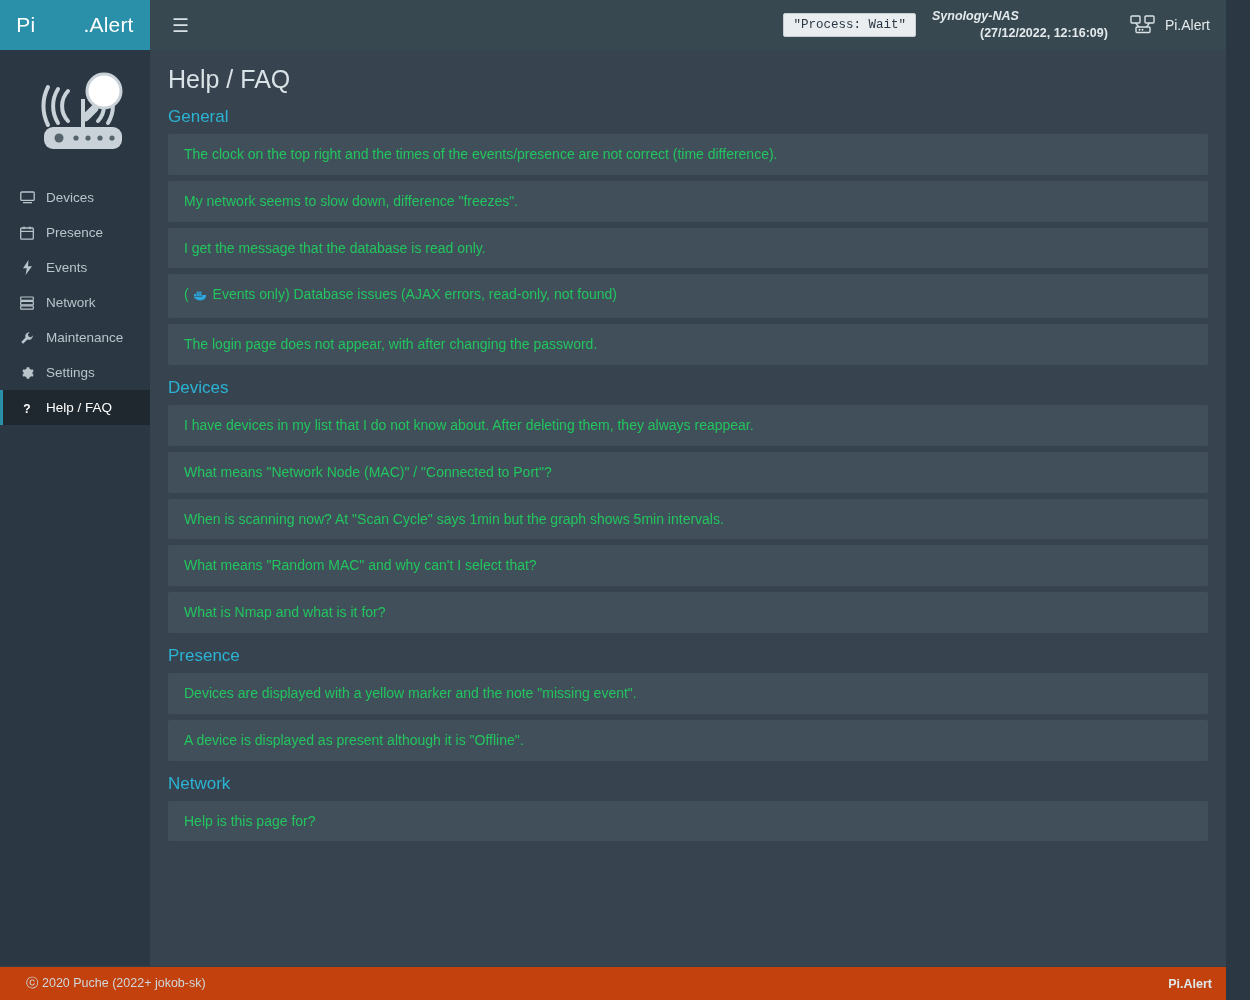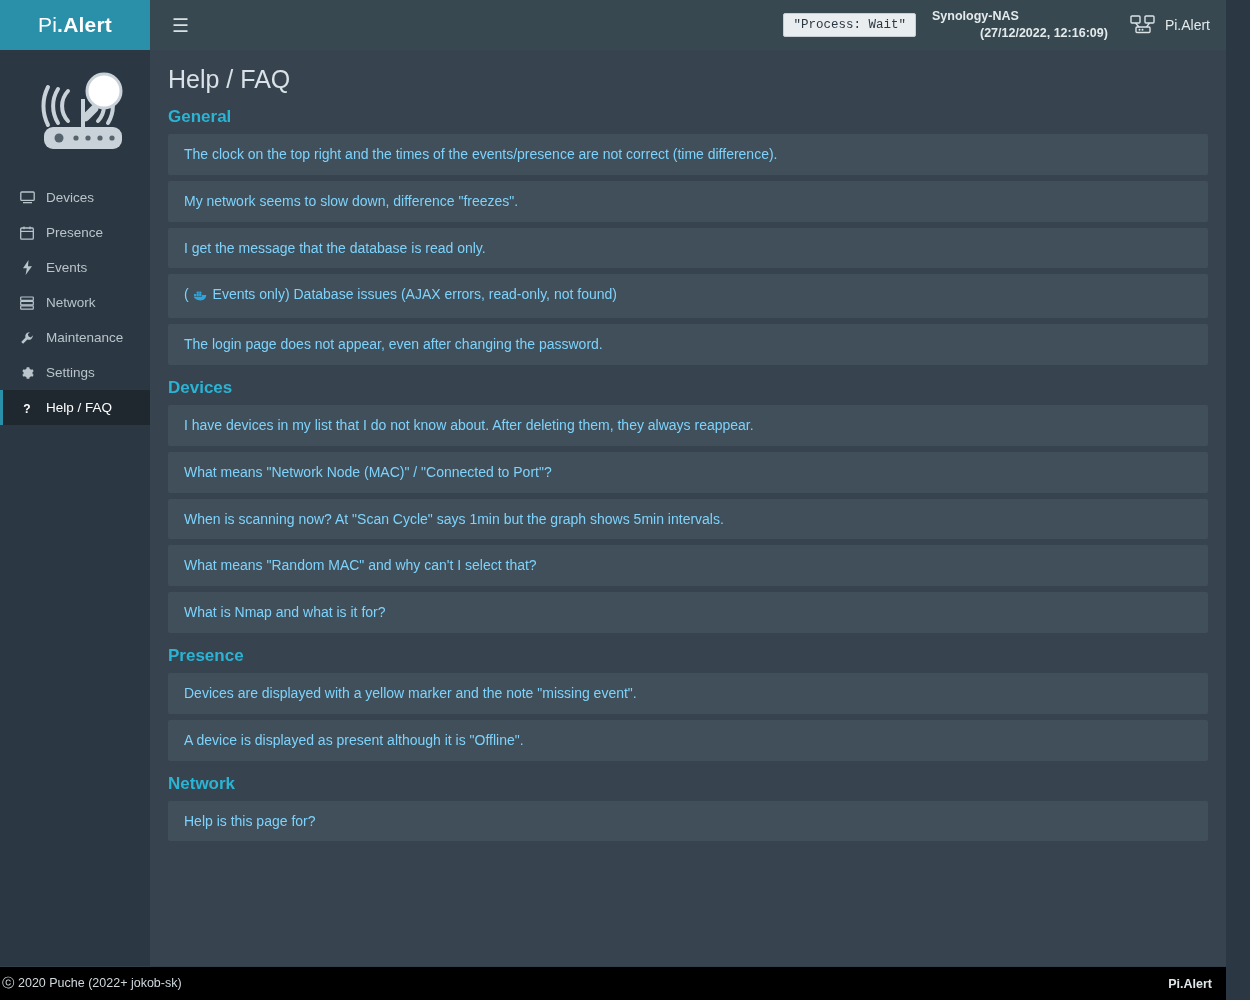--- a/index.html
+++ b/index.html
@@ -30,21 +30,21 @@
     flex: 0 0 150px;
     background: #2a8fa8;
     color: #ffffff;
     display: flex;
     align-items: center;
     justify-content: center;
     font-size: 21px;
     letter-spacing: .2px;
   }
   .brand .light { font-weight: 300; }
-  .brand .bold { font-weight: bold; }
+  .brand .bold { font-weight: normal; padding-left: 48px; }
   .topbar-right {
     flex: 1;
     display: flex;
     align-items: center;
     padding: 0 12px 0 14px;
     background: #374850;
   }
   .hamburger {
     color: #d7e0e4;
     font-size: 19px;
@@ -66,21 +66,21 @@
     white-space: nowrap;
   }
   .host-block {
     color: #e4eaec;
     font-size: 12.5px;
     line-height: 1.35;
     text-align: left;
     margin-right: 22px;
     white-space: nowrap;
   }
-  .host-block .hostname { font-weight: bold; }
+  .host-block .hostname { font-weight: bold; font-style: italic; }
   .host-block .stamp { font-weight: bold; margin-left: 48px; }
   .user-block {
     display: flex;
     align-items: center;
     gap: 9px;
     color: #e4eaec;
     font-size: 14px;
     padding-right: 4px;
     cursor: pointer;
   }
@@ -143,48 +143,48 @@
   }
   .page-title {
     color: #d9e2e6;
     font-size: 25px;
     font-weight: 300;
     margin: 3px 0 12px 0;
   }
   .section-title {
     color: #2bb3d4;
     font-size: 17px;
-    font-weight: bold;
+    font-weight: normal;
     margin: 13px 0 7px 0;
   }
   .faq-item {
     background: #414f5a;
-    color: #7dd3fc;
+    color: #22c55e;
     font-size: 14px;
     padding: 12px 16px;
     margin-bottom: 6px;
     border-radius: 2px;
     cursor: pointer;
     line-height: 1.2;
   }
   .faq-item .inline-icon {
     display: inline-block;
     vertical-align: -3px;
     margin: 0 2px;
   }
 
   
   .footer {
     flex: 0 0 34px;
     height: 34px;
-    background: #000000;
+    background: #c2410c;
     display: flex;
     align-items: center;
     justify-content: space-between;
-    padding: 0 14px 0 2px;
+    padding: 0 14px 0 26px;
     color: #cfd8dd;
     font-size: 12.5px;
     border-top: 1px solid #32404a;
   }
   .footer .right { font-weight: bold; color: #dfe7ea; }
 </style>
 </head>
 <body>
 
 <div id="app">
@@ -323,21 +323,21 @@
       <div class="faq-item">
         <span>(</span><span class="inline-icon"><svg width="16" height="13" viewBox="0 0 16 13">
               <rect x="3" y="5" width="2.2" height="2.2" fill="#2ba7dd"></rect>
               <rect x="5.6" y="5" width="2.2" height="2.2" fill="#2ba7dd"></rect>
               <rect x="8.2" y="5" width="2.2" height="2.2" fill="#2ba7dd"></rect>
               <rect x="5.6" y="2.6" width="2.2" height="2.2" fill="#2ba7dd"></rect>
               <rect x="8.2" y="2.6" width="2.2" height="2.2" fill="#2ba7dd"></rect>
               <path d="M11 6h4.2c0 2.8-2 5.4-6 5.4-3.4 0-5.7-1.7-6.6-3.6h8.4z" fill="#2ba7dd"></path>
             </svg></span><span> Events only) Database issues (AJAX errors, read-only, not found)</span>
       </div>
-      <div class="faq-item">The login page does not appear, even after changing the password.</div>
+      <div class="faq-item">The login page does not appear, with after changing the password.</div>
 
       <h2 class="section-title">Devices</h2>
       <div class="faq-item">I have devices in my list that I do not know about. After deleting them, they always reappear.</div>
 
       <div class="faq-item">What means "Network Node (MAC)" / "Connected to Port"?</div>
       <div class="faq-item">When is scanning now? At "Scan Cycle" says 1min but the graph shows 5min intervals.</div>
       <div class="faq-item">What means "Random MAC" and why can't I select that?</div>
       <div class="faq-item">What is Nmap and what is it for?</div>
 
       <h2 class="section-title">Presence</h2>

